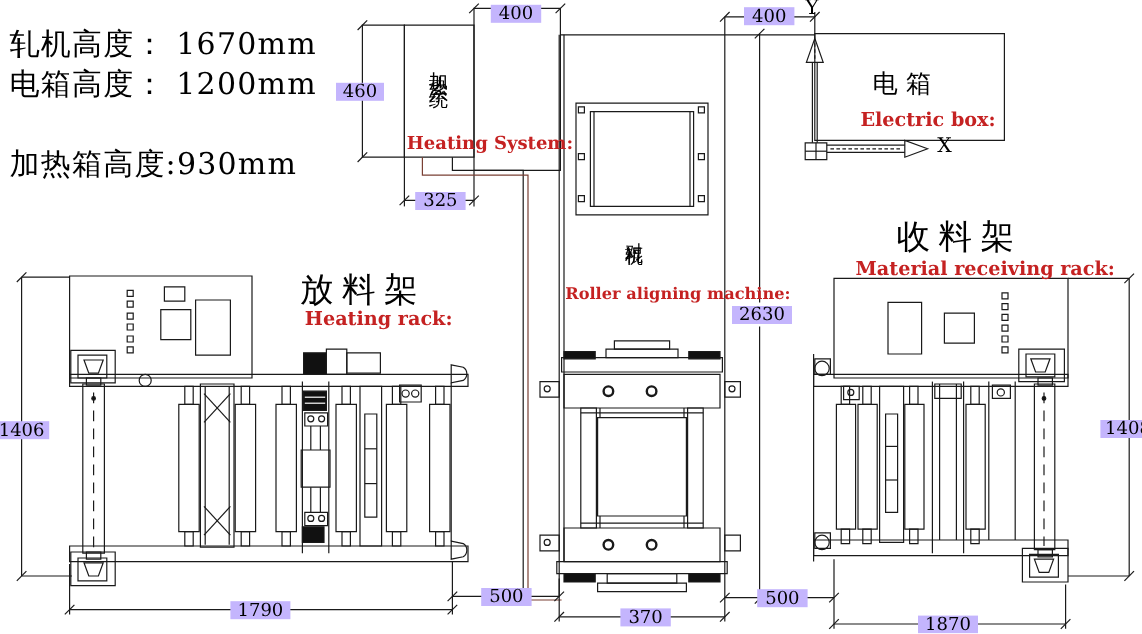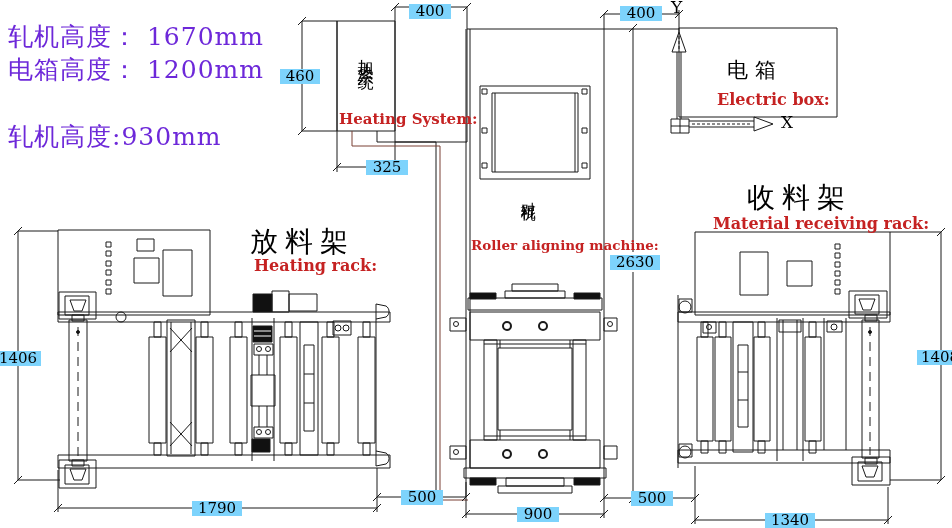--- a/index.html
+++ b/index.html
@@ -1,22 +1,22 @@
 <!DOCTYPE html>
 <html><head>
 <meta charset="utf-8">
 <style>
   html,body{margin:0;padding:0;background:#fff;}
   #stage{position:relative;width:952px;height:528px;background:#ffffff;overflow:hidden;
          font-family:"DejaVu Serif","Liberation Serif",serif;color:#000;}
   svg{position:absolute;left:0;top:0;}
   svg *{vector-effect:non-scaling-stroke;}
   .lbl{position:absolute;white-space:nowrap;line-height:1.15;}
-  .spec{position:absolute;left:8px;font-size:25px;letter-spacing:1px;color:#6d28d9;}
-  .dim{position:absolute;font-size:15px;line-height:1;background:#7dd3fc;text-align:center;padding:0 1px;}
+  .spec{position:absolute;left:8px;font-size:25px;letter-spacing:1px;color:#000000;}
+  .dim{position:absolute;font-size:15px;line-height:1;background:#c4b5fd;text-align:center;padding:0 1px;}
   .red{color:#c52222;font-weight:bold;}
   .cn-big{font-size:28px;letter-spacing:7px;}
   .cn-vert{writing-mode:vertical-rl;text-orientation:upright;font-size:16px;letter-spacing:5px;}
   .axis{font-size:17px;}
 </style>
 </head>
 <body>
 
 <div id="stage">
 
@@ -313,21 +313,21 @@
     <line x1="695" y1="520" x2="888" y2="520"></line>
     <line x1="695" y1="466" x2="695" y2="524"></line>
         <line x1="888" y1="487" x2="888" y2="524"></line>
     <line x1="691" y1="524" x2="699" y2="516"></line>
         <line x1="884" y1="524" x2="892" y2="516"></line>
   </g>
 </svg>
 
   <div class="spec" style="top:20px">轧机高度： 1670mm</div>
   <div class="spec" style="top:53px">电箱高度： 1200mm</div>
-  <div class="spec" style="top:120px">轧机高度:930mm</div>
+  <div class="spec" style="top:120px">加热箱高度:930mm</div>
 
   <div class="lbl cn-vert" style="left:356px;top:46px">加热系统</div>
   <div class="lbl red" style="left:339px;top:111px;font-size:15px">Heating System:</div>
 
   <div class="lbl" style="left:727px;top:58px;font-size:21px;letter-spacing:7px">电箱</div>
   <div class="lbl red" style="left:717px;top:91px;font-size:16px">Electric box:</div>
 
   <div class="lbl cn-vert" style="left:519px;top:190px;font-size:15px;letter-spacing:2px">对辊机</div>
   <div class="lbl red" style="left:471px;top:238px;font-size:13.5px">Roller aligning machine:</div>
 
@@ -335,24 +335,24 @@
   <div class="lbl red" style="left:254px;top:257px;font-size:16px">Heating rack:</div>
 
   <div class="lbl red" style="left:713px;top:215px;font-size:16px">Material receiving rack:</div>
   <div class="lbl cn-big" style="left:747px;top:182px">收料架</div>
 
   <div class="lbl axis" style="left:671px;top:-2px">Y</div>
   <div class="lbl axis" style="left:781px;top:113px">X</div>
 
   <div class="dim" style="left:409px;top:4px;width:40px">400</div>
   <div class="dim" style="left:280px;top:69px;width:38px">460</div>
-  <div class="dim" style="left:366px;top:160px;width:40px">325</div>
+  <div class="dim" style="left:346px;top:160px;width:40px">325</div>
   <div class="dim" style="left:620px;top:6px;width:40px">400</div>
   <div class="dim" style="left:610px;top:255px;width:48px">2630</div>
   <div class="dim" style="left:-5px;top:351px;width:44px">1406</div>
   <div class="dim" style="left:917px;top:350px;width:44px">1408</div>
   <div class="dim" style="left:192px;top:501px;width:48px">1790</div>
   <div class="dim" style="left:401px;top:490px;width:40px">500</div>
-  <div class="dim" style="left:517px;top:507px;width:40px">900</div>
+  <div class="dim" style="left:517px;top:507px;width:40px">370</div>
   <div class="dim" style="left:631px;top:491px;width:40px">500</div>
-  <div class="dim" style="left:765px;top:513px;width:48px">1340</div>
+  <div class="dim" style="left:765px;top:513px;width:48px">1870</div>
 
 </div>
 
 </body></html>

